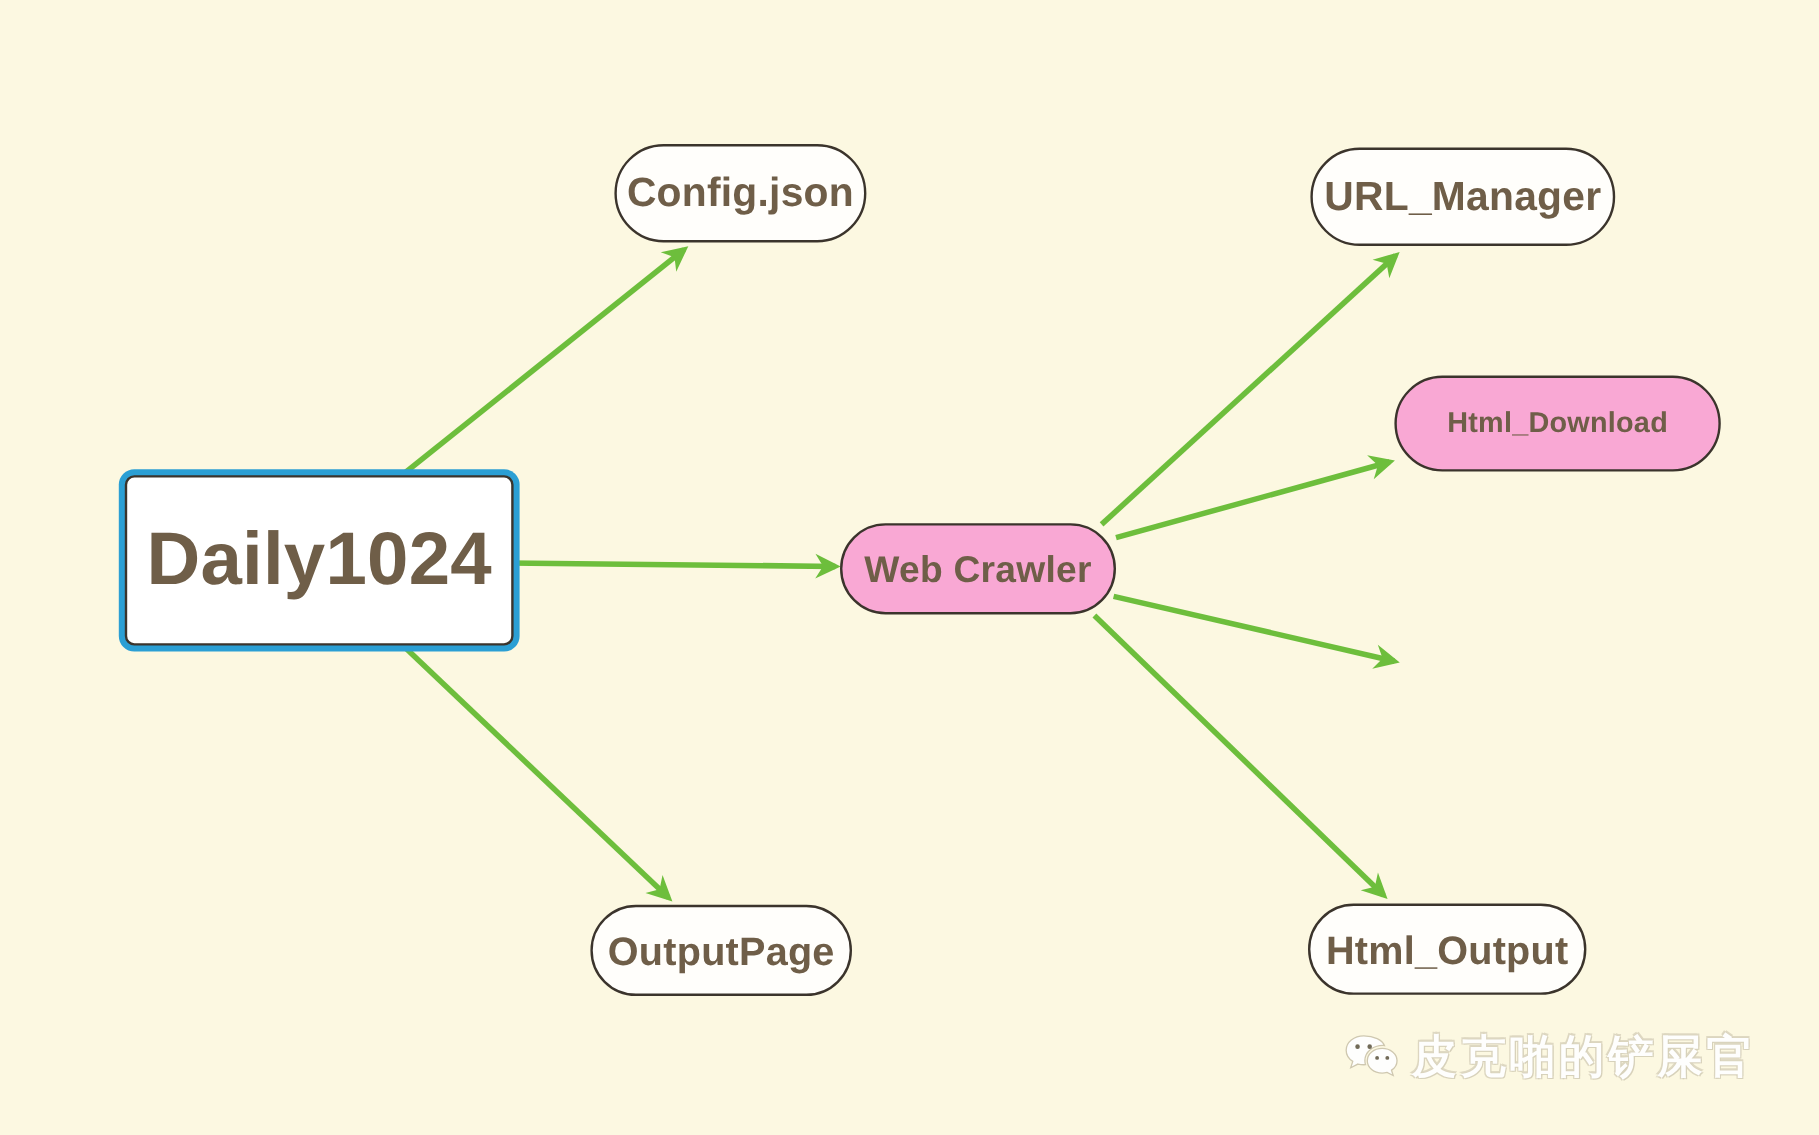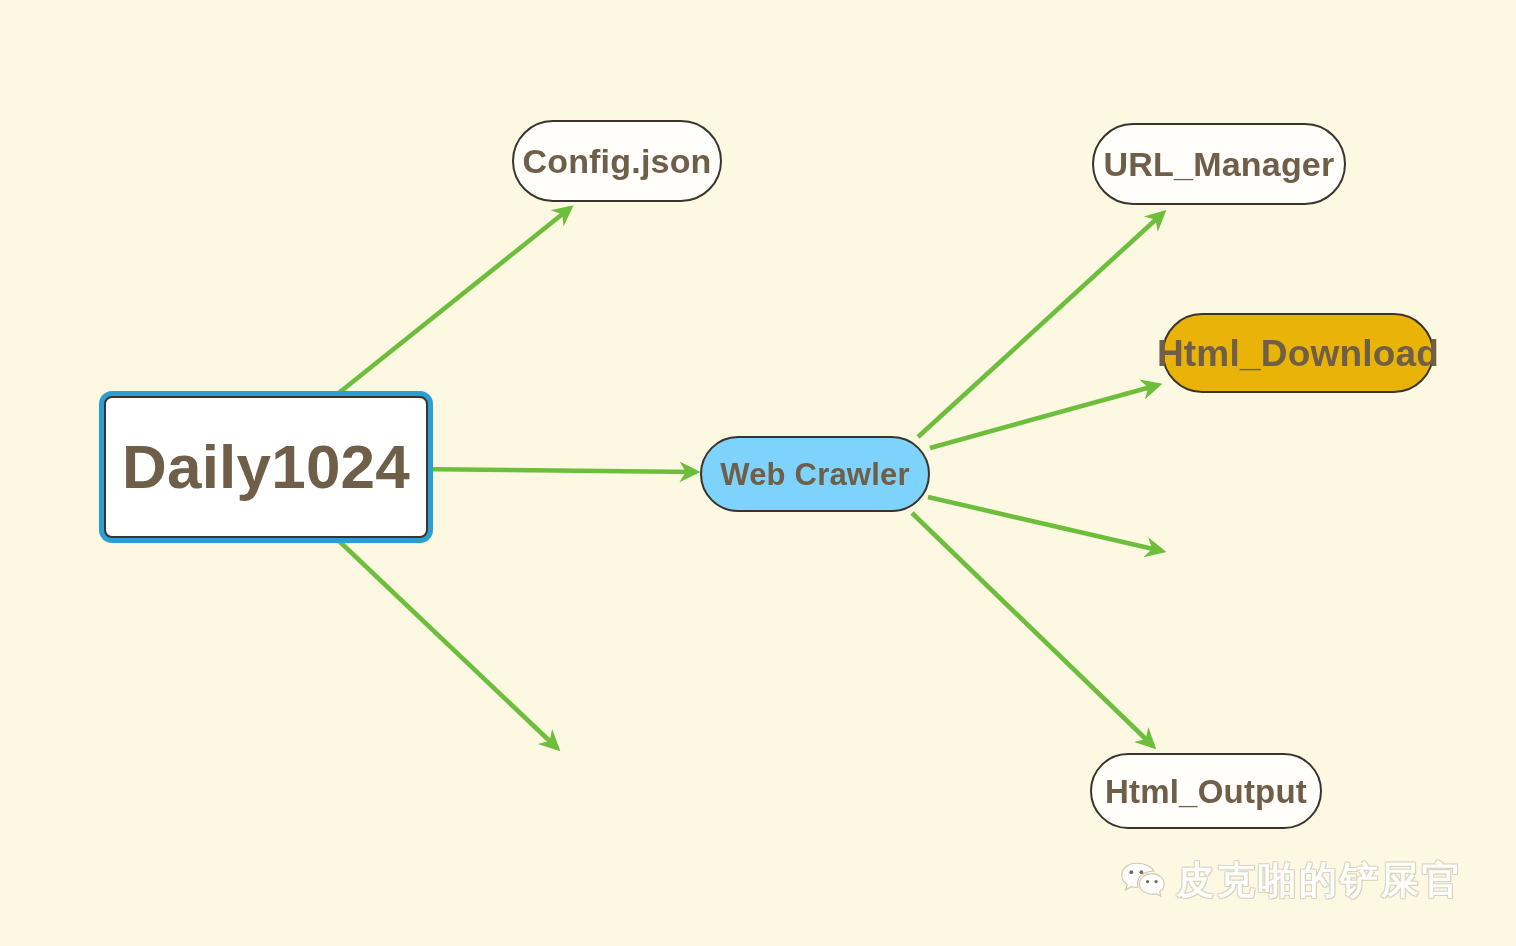--- a/index.html
+++ b/index.html
@@ -111,30 +111,33 @@
   </svg>
 
   <div class="node root" style="left: 84px; top: 396px; width: 324px; height: 142px; font-size: 62px; color: rgb(111, 94, 72); box-shadow: rgb(43, 159, 212) 0px 0px 0px 5px; border-color: rgb(59, 52, 44); margin-left: 20px;">
     <span class="label">Daily1024</span>
   </div>
 
   <div class="node pill" style="left: 512px; top: 120px; width: 210px; height: 82px; font-size: 34px; color: rgb(111, 94, 72); background: rgb(255, 254, 251); border-color: rgb(59, 52, 44);">
     <span class="label">Config.json</span>
   </div>
 
-  <div class="node pill" style="left: 700px; top: 436px; width: 230px; height: 76px; font-size: 31px; color: rgb(111, 94, 72); background: #7dd3fc; border-color: rgb(59, 52, 44);">
+  <div class="node pill" style="left: 700px; top: 436px; width: 230px; height: 76px; font-size: 31px; color: rgb(111, 94, 72); background: #f9a8d4; border-color: rgb(59, 52, 44);">
     <span class="label">Web Crawler</span>
   </div>
 
+  <div class="node pill" style="left: 492px; top: 754px; width: 218px; height: 76px; font-size: 33px; color: rgb(111, 94, 72); background: rgb(255, 254, 251); border-color: rgb(59, 52, 44);">
+    <span class="label">OutputPage</span>
+  </div>
 
   <div class="node pill" style="left: 1092px; top: 123px; width: 254px; height: 82px; font-size: 34px; color: rgb(111, 94, 72); background: rgb(255, 254, 251); border-color: rgb(59, 52, 44);">
     <span class="label">URL_Manager</span>
   </div>
 
-  <div class="node pill" style="left: 1162px; top: 313px; width: 272px; height: 80px; font-size: 37px; color: rgb(111, 94, 72); background: #eab308; border-color: rgb(59, 52, 44);">
+  <div class="node pill" style="left: 1162px; top: 313px; width: 272px; height: 80px; font-size: 24px; color: rgb(111, 94, 72); background: #f9a8d4; border-color: rgb(59, 52, 44);">
     <span class="label">Html_Download</span>
   </div>
 
 
   <div class="node pill" style="left: 1090px; top: 753px; width: 232px; height: 76px; font-size: 33px; color: rgb(111, 94, 72); background: rgb(255, 254, 251); border-color: rgb(59, 52, 44);">
     <span class="label">Html_Output</span>
   </div>
 
   <div id="watermark" style="left: 1120px; top: 855px;">
     <svg class="wm-icon" viewBox="0 0 46 40" xmlns="http://www.w3.org/2000/svg">

